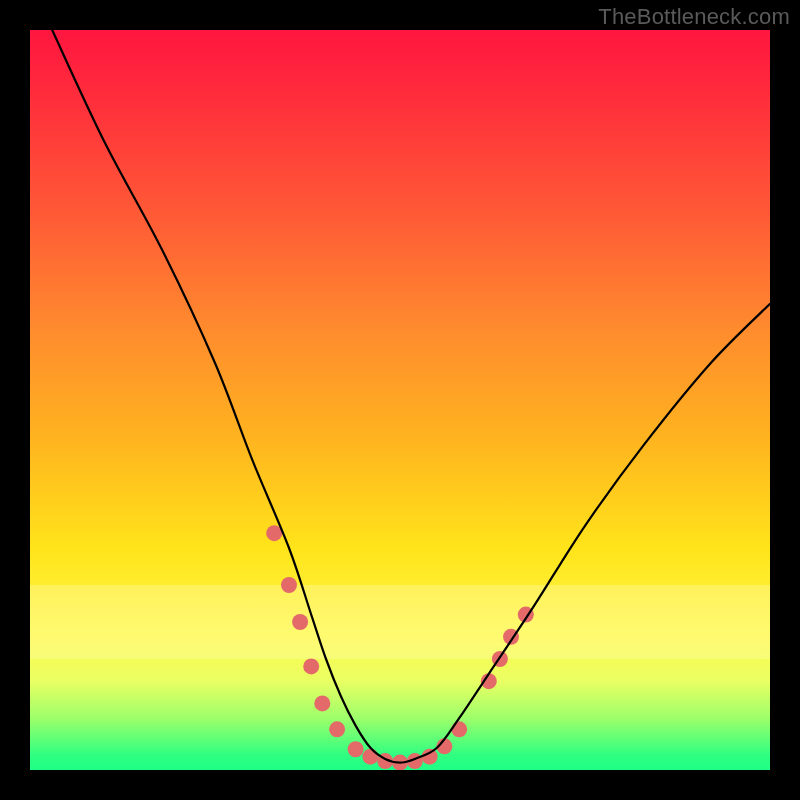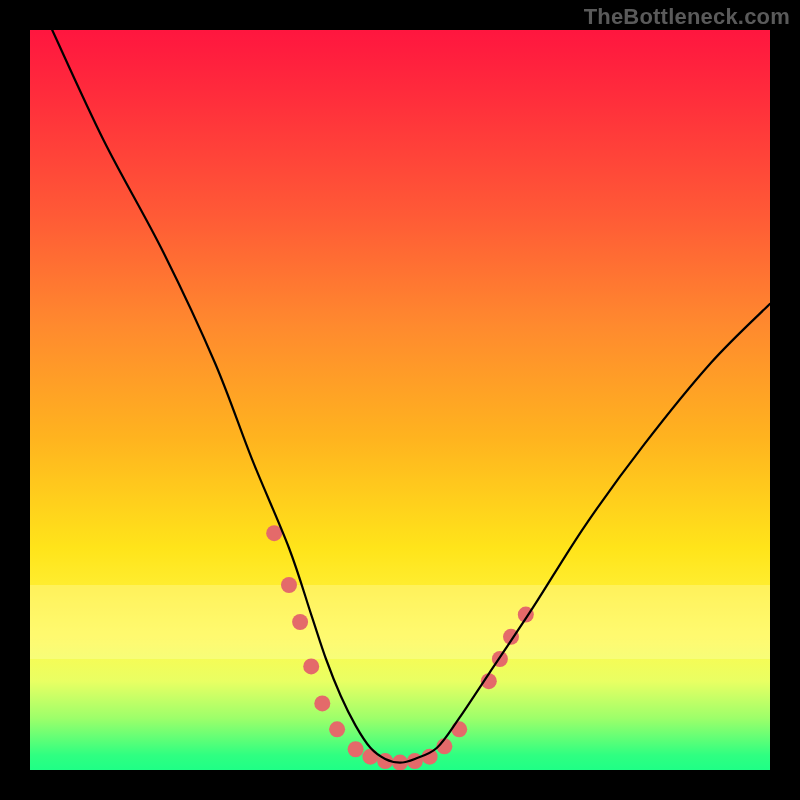--- a/index.html
+++ b/index.html
@@ -18,21 +18,21 @@
     width: 800px;
     height: 800px;
     background: #000;
   }
   .watermark {
     position: absolute;
     top: 4px;
     right: 10px;
     color: #5a5a5a;
     font-size: 22px;
-    font-weight: 700;
+    font-weight: 400;
     letter-spacing: 0.2px;
     z-index: 10;
   }
   .plot {
     position: absolute;
     left: 30px;
     top: 30px;
     width: 740px;
     height: 740px;
     overflow: hidden;

